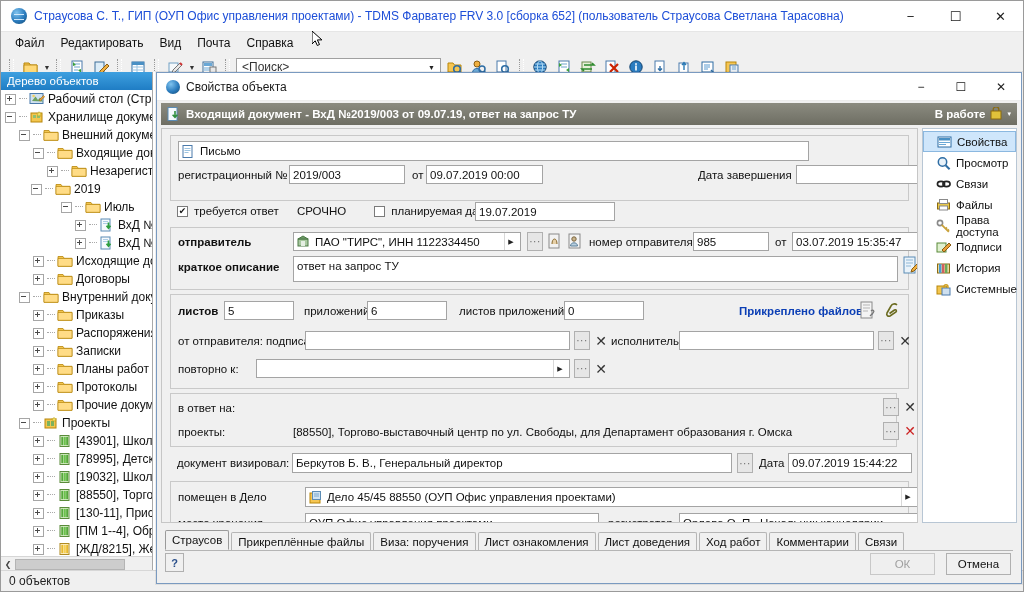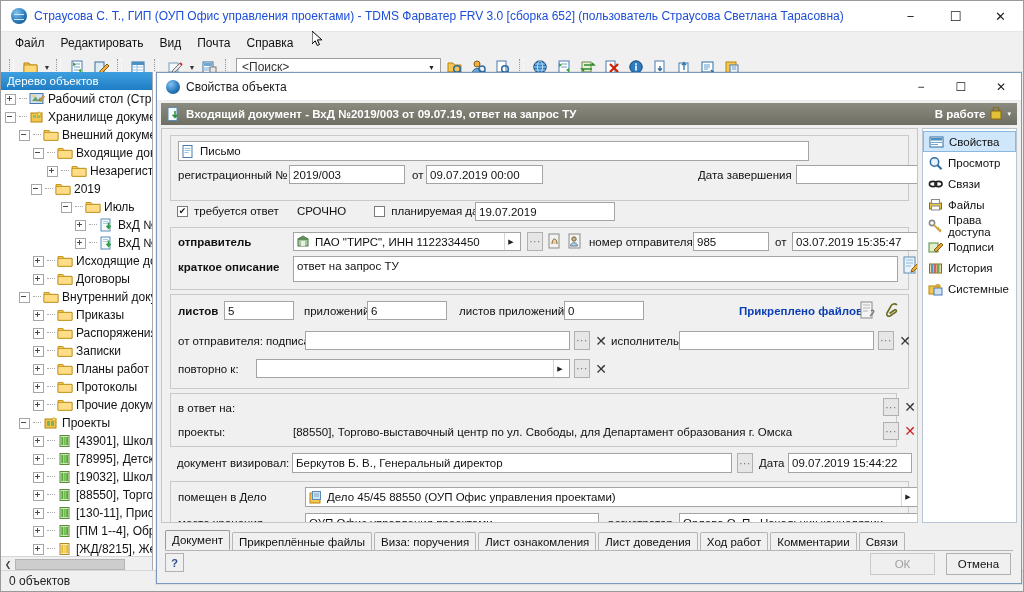--- a/index.html
+++ b/index.html
@@ -68,21 +68,21 @@
   .dt-btn{width:40px;height:27px;display:flex;align-items:center;justify-content:center;font-size:12px;color:#202020;}
 
   .dlg-sub{height:22px;margin:2px 4px 0 4px;background:linear-gradient(#8b8b80,#6e6e63);
     display:flex;align-items:center;color:#fff;font-size:11.5px;font-weight:bold;padding-left:6px;}
   .dlg-sub .sub-icon{width:13px;height:14px;margin-right:6px;flex:none;}
   .dlg-sub .sub-right{margin-left:auto;display:flex;align-items:center;padding-right:6px;gap:5px;}
 
   .dlg-body{position:absolute;left:4px;top:55px;right:4px;bottom:60px;}
   .card{position:absolute;left:0;top:0;right:99px;bottom:0;background:#f0f0f0;border:1px solid #c6c6c6;box-sizing:border-box;overflow:hidden;}
   .navpanel{position:absolute;right:0;top:0;width:95px;bottom:0;background:#fff;border:1px solid #b8c6d4;box-sizing:border-box;padding-top:2px;}
-  .navitem{height:21px;display:flex;align-items:center;padding-left:5px;font-size:11.5px;color:#111;}
+  .navitem{height:21px;display:flex;align-items:center;padding-left:13px;font-size:11.5px;color:#111;}
   .navitem.sel{background:#cfe6fb;border:1px solid #8bb8e0;box-sizing:border-box;}
   .navitem .ni-ico{width:15px;height:14px;margin-right:5px;flex:none;}
 
   
   .grp{position:absolute;background:#f0f0f0;border:1px solid #c9c9c9;box-sizing:border-box;}
   .lbl{font-size:11.5px;color:#111;white-space:nowrap;}
   .lbl.b{font-weight:bold;}
   .fld{background:#fff;border:1px solid #a4a4a4;box-sizing:border-box;font-size:11.5px;color:#111;
     display:flex;align-items:center;padding:0 3px;white-space:nowrap;overflow:hidden;}
   .fld .ico{width:14px;height:13px;margin-right:4px;flex:none;}
@@ -824,21 +824,21 @@
                 <rect x="6" y="6" width="8" height="7" fill="#cfe0ef" stroke="#4a7aab"></rect>
                 <path d="M8 6V4.6a2 2 0 0 1 4 0V6" fill="none" stroke="#d0a020" stroke-width="1.4"></path>
               </svg></span>
             <span>Системные</span>
           </div>
         </div>
     </div>
 
     <div class="tabline"></div>
     <div class="tabs" id="tabs">
-        <div class="tab active">Документ</div>
+        <div class="tab active">Страусов</div>
         <div class="tab">Прикреплённые файлы</div>
         <div class="tab">Виза: поручения</div>
         <div class="tab">Лист ознакомления</div>
         <div class="tab">Лист доведения</div>
         <div class="tab">Ход работ</div>
         <div class="tab">Комментарии</div>
         <div class="tab">Связи</div>
       </div>
 
     <div class="dlg-foot">

